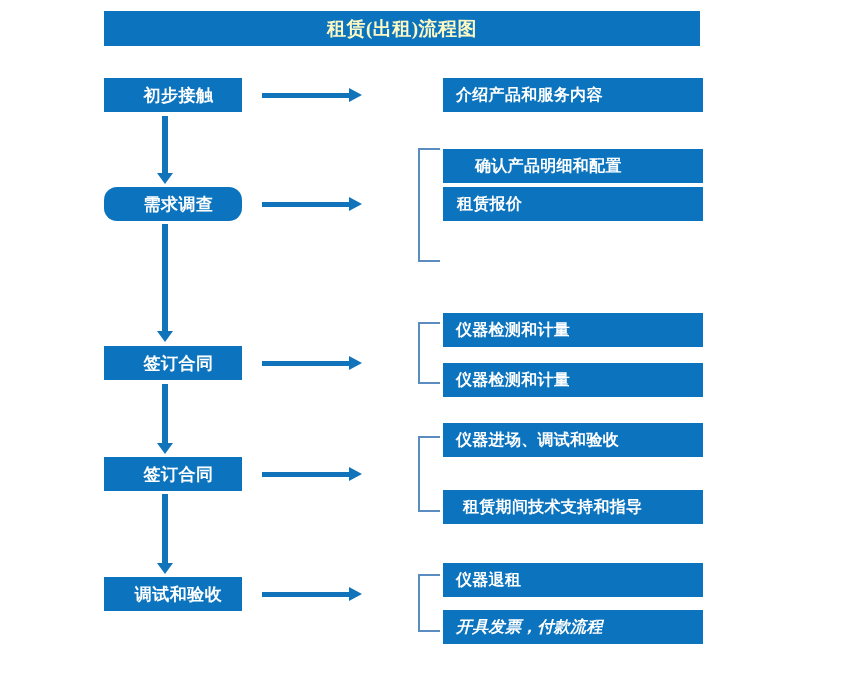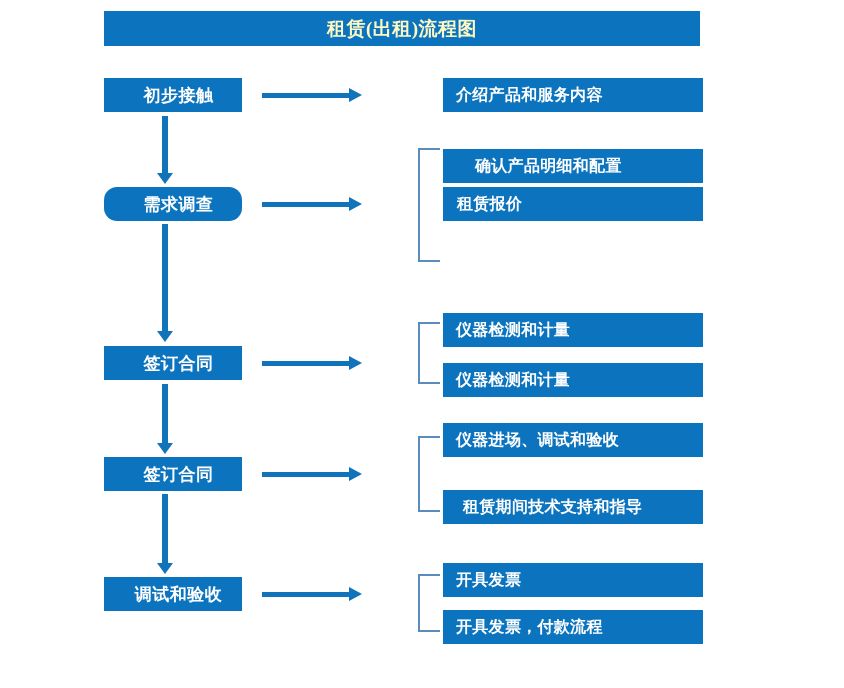--- a/index.html
+++ b/index.html
@@ -209,17 +209,17 @@
 
 
   <div class="detail-box" style="top:313px;">仪器检测和计量</div>
 
   <div class="detail-box" style="top:363px;">仪器检测和计量</div>
 
   <div class="detail-box" style="top:423px;">仪器进场、调试和验收</div>
 
   <div class="detail-box" style="top:490px;padding-left:20px;">租赁期间技术支持和指导</div>
 
-  <div class="detail-box" style="top:563px;">开具发票</div>
-
-  <div class="detail-box" style="top:610px;">开具发票，付款流程</div>
+  <div class="detail-box" style="top:563px;">仪器退租</div>
+
+  <div class="detail-box" style="top:610px;font-style:italic;">开具发票，付款流程</div>
 
 </div>
 
 </body></html>

